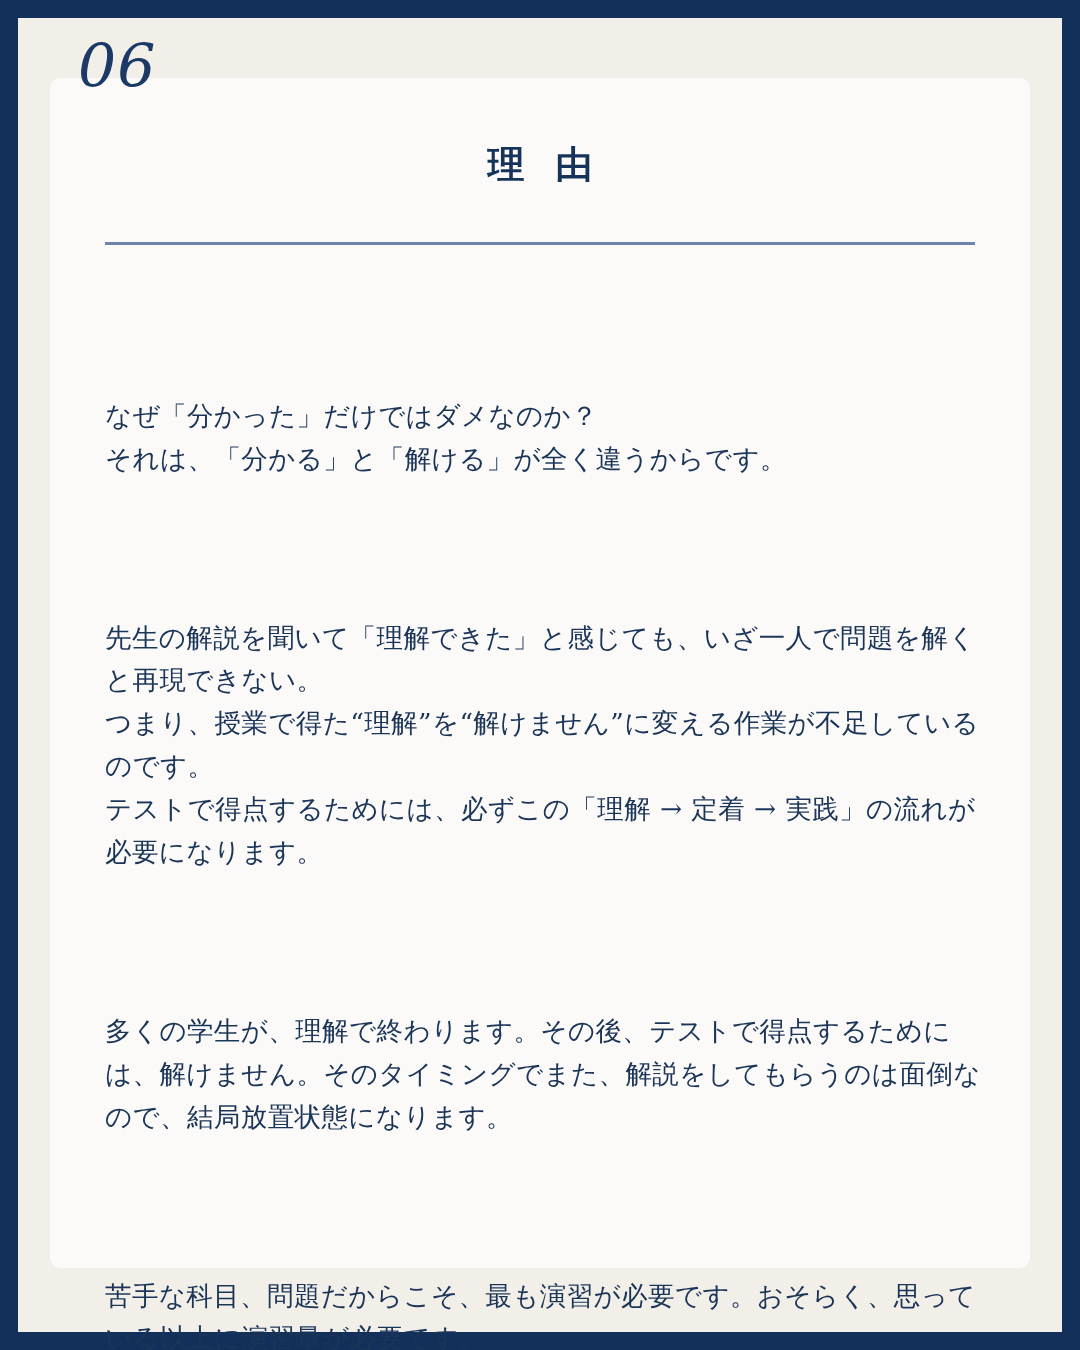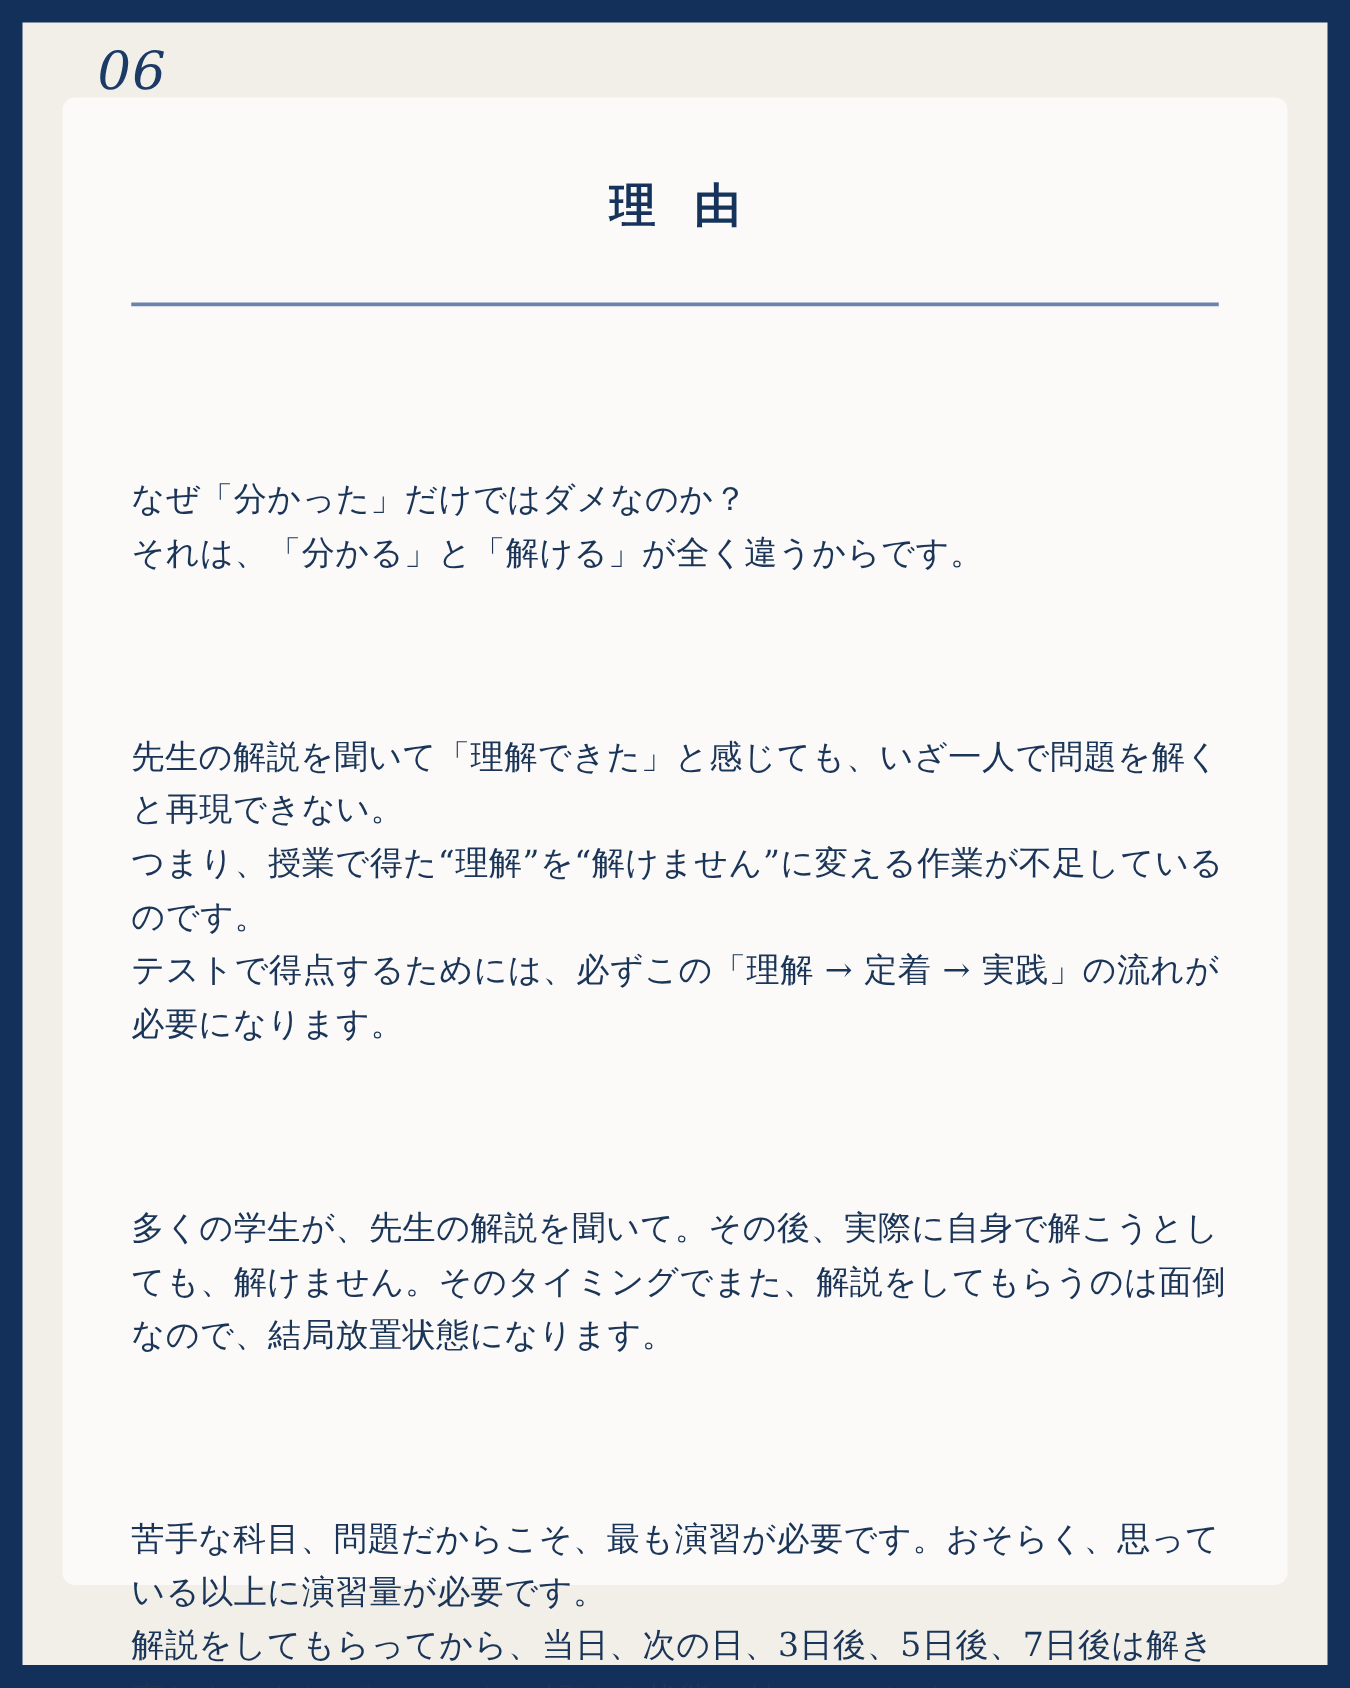--- a/index.html
+++ b/index.html
@@ -44,21 +44,21 @@
     border-radius: 10px;
   }
 
   
   .badge-number {
     position: absolute;
     left: 78px;
     top: 36px;
     font-family: "DejaVu Serif", "Liberation Serif", serif;
     font-style: italic;
-    font-size: 42px;
+    font-size: 60px;
     font-weight: 400;
     color: #1b3a66;
     letter-spacing: 1px;
     line-height: 1;
     z-index: 5;
   }
 
   .card-title {
     position: absolute;
     left: 0;
@@ -90,21 +90,21 @@
     font-family: "DejaVu Serif", "Liberation Serif", serif;
     font-size: 26.5px;
     line-height: 1.62;
     color: #1b3558;
     letter-spacing: 0.4px;
     white-space: pre-wrap;
     word-break: break-all;
   }
 
   .para {
-    margin: 0 0 34px 0;
+    margin: 16px 0 34px 0;
     white-space: pre-wrap;
   }
   .para:last-child { margin-bottom: 0; }
 </style>
 </head>
 <body>
 
 <div class="page">
   <div class="cream-panel"></div>
 
@@ -113,19 +113,19 @@
   <div class="card">
     <div class="card-title">理 由</div>
     <div class="divider"></div>
 
     <div class="body-text">
       <p class="para">なぜ「分かった」だけではダメなのか？
 それは、「分かる」と「解ける」が全く違うからです。</p>
       <p class="para">先生の解説を聞いて「理解できた」と感じても、いざ一人で問題を解くと再現できない。
 つまり、授業で得た“理解”を“解けません”に変える作業が不足しているのです。
 テストで得点するためには、必ずこの「理解 → 定着 → 実践」の流れが必要になります。</p>
-      <p class="para">多くの学生が、先生の解説を聞いて。その後、実際に自身で解こうとしても、解けません。そのタイミングでまた、解説をしてもらうのは面倒なので、結局放置状態になります。</p>
+      <p class="para">多くの学生が、理解で終わります。その後、テストで得点するためには、解けません。そのタイミングでまた、解説をしてもらうのは面倒なので、結局放置状態になります。</p>
       <p class="para">苦手な科目、問題だからこそ、最も演習が必要です。おそらく、思っている以上に演習量が必要です。
 解説をしてもらってから、当日、次の日、3日後、5日後、7日後は解き直しをしなけば、テストで解ける状態に持っていけません。</p>
       
     </div>
   </div>
 </div>
 
 </body></html>

